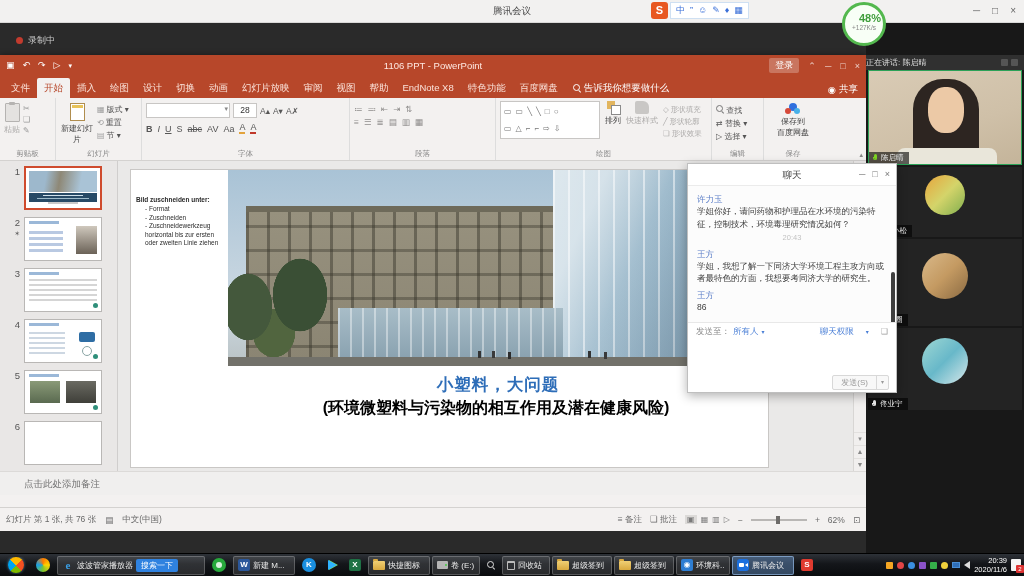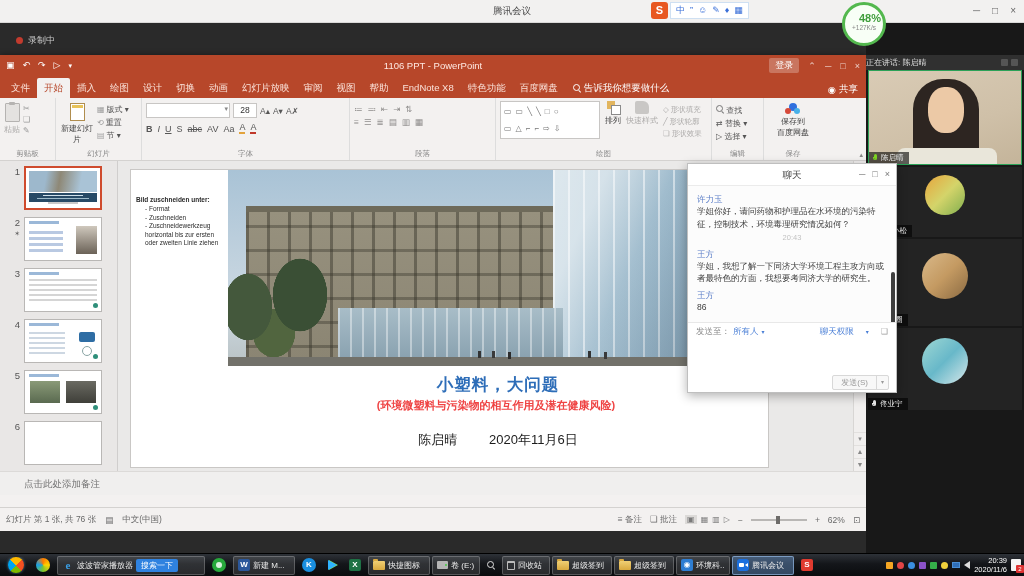--- a/index.html
+++ b/index.html
@@ -115,21 +115,21 @@
   .ph-arc{position:absolute;left:110px;bottom:8px;width:225px;height:50px;
     background:repeating-linear-gradient(90deg,rgba(255,255,255,.4) 0 2px,transparent 2px 12px),linear-gradient(#a8bdc8,#8aa2b0);}
   .ph-trees{position:absolute;left:0;bottom:4px;width:115px;height:125px;
     background:radial-gradient(40px 55px at 20px 70px,#44583c 60%,transparent 61%),
                radial-gradient(45px 60px at 72px 58px,#3a4f35 60%,transparent 61%),
                radial-gradient(35px 40px at 46px 96px,#51653f 60%,transparent 61%);}
   .ph-ground{position:absolute;left:0;right:0;bottom:0;height:9px;background:#72716a;}
   .ph-ppl{position:absolute;left:250px;bottom:8px;width:3px;height:7px;background:#333;
     box-shadow:14px 0 0 #3a3a3a,30px 1px 0 #2c2c2c,110px 0 0 #333,126px 1px 0 #3a3a3a;}
   .s-title{position:absolute;left:97px;top:204px;width:540px;text-align:center;font-size:16.5px;font-weight:bold;color:#2d6db8;letter-spacing:1px;}
-  .s-sub{position:absolute;left:80px;top:228px;width:570px;text-align:center;font-size:11px;font-weight:bold;color:#ef4444;}
+  .s-sub{position:absolute;left:80px;top:228px;width:570px;text-align:center;font-size:16px;font-weight:bold;color:#000000;}
   .s-author{position:absolute;left:97px;top:261px;width:540px;text-align:center;font-size:13px;color:#1c1c1c;}
   .s-author span{margin:0 14px;}
   .vscroll{position:absolute;right:0;top:0;bottom:0;width:13px;background:#f1efee;border-left:1px solid #d8d6d4;box-sizing:border-box;}
   .vs-up{display:block;text-align:center;font-size:7px;color:#888;line-height:12px;}
   .vs-thumb{position:absolute;left:2px;top:13px;width:8px;height:36px;background:#cdcbc9;}
   .vs-bot{position:absolute;left:0;right:0;bottom:0;}
   .vs-bot span{display:block;text-align:center;font-size:7px;color:#888;line-height:12px;border-top:1px solid #e2e0de;}
   .notes-bar{height:24px;background:#f0efee;border-top:1px solid #dcdad8;font-size:9.5px;color:#707070;line-height:24px;padding-left:24px;box-sizing:border-box;}
   .statusbar{height:24px;background:#f3f1f0;border-top:1px solid #d4d2d0;display:flex;align-items:center;font-size:8.5px;color:#696969;padding:0 6px;box-sizing:border-box;margin-top:12px;}
   .statusbar .lft{display:flex;align-items:center;gap:9px;}
@@ -463,24 +463,20 @@
             <div class="photo">
               <div class="ph-old"></div>
               <div class="ph-glass"></div>
               <div class="ph-arc"></div>
               <div class="ph-trees"></div>
               <div class="ph-ground"></div>
               <div class="ph-ppl"></div>
             </div>
             <div class="s-title">小塑料，大问题</div>
             <div class="s-sub">(环境微塑料与污染物的相互作用及潜在健康风险)</div>
-            <div class="s-author">
-              <span>陈启晴</span>
-              <span>2020年11月6日</span>
-            </div>
           </div>
           <div class="vscroll">
             <span class="vs-up">▴</span>
             <span class="vs-thumb"></span>
             <div class="vs-bot">
               <span>▾</span>
               <span>▲</span>
               <span>▼</span>
             </div>
           </div>

